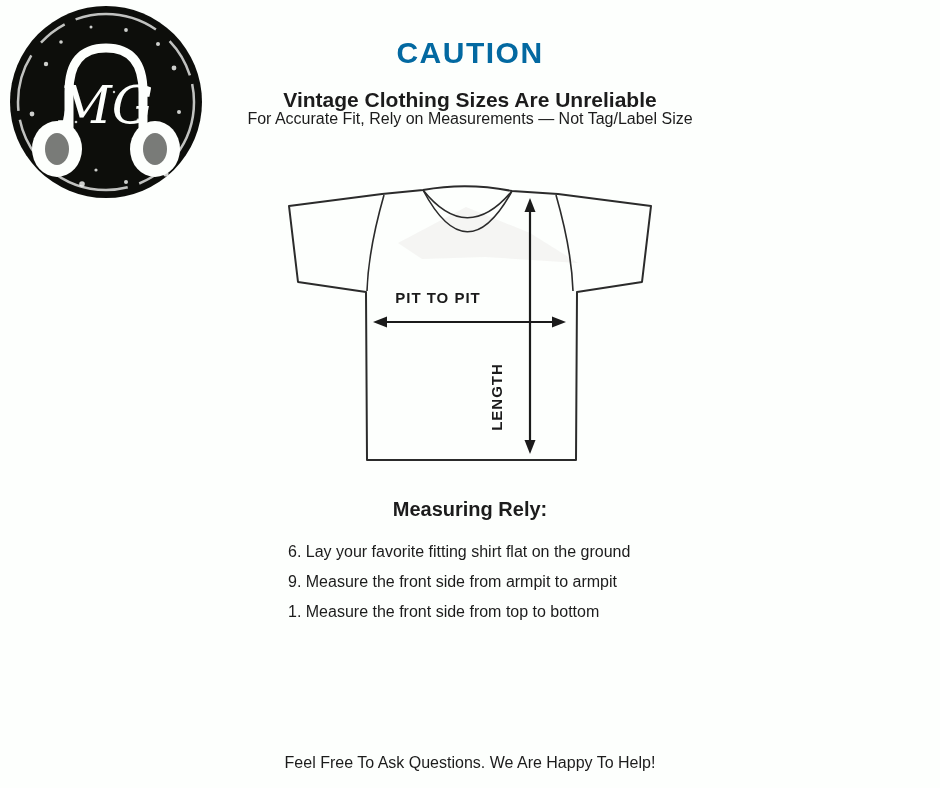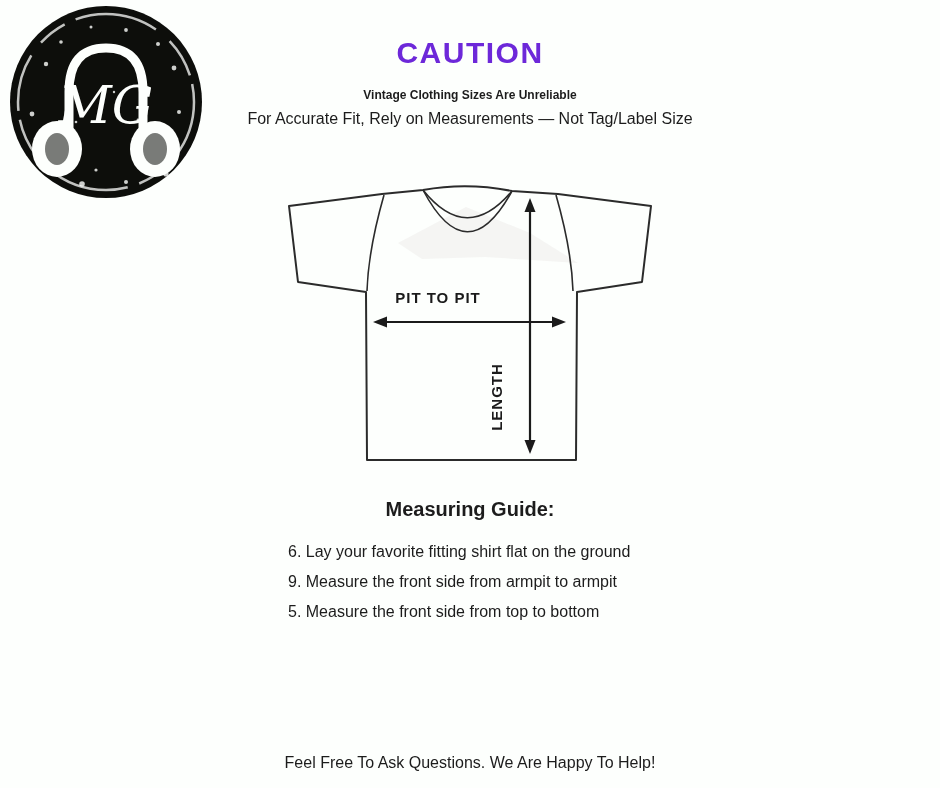--- a/index.html
+++ b/index.html
@@ -27,21 +27,21 @@
     white-space: nowrap;
   }
   .caution-title {
     top: 36px;
     font-size: 30px;
     font-weight: bold;
     letter-spacing: 1.5px;
   }
   .subtitle {
     top: 88px;
-    font-size: 12px;
+    font-size: 21px;
     font-weight: bold;
   }
   .fit-note {
     top: 110px;
     font-size: 16px;
   }
   .brand-logo {
     position: absolute;
     left: 6px;
     top: 2px;
@@ -127,21 +127,21 @@
           <circle cx="26" cy="112" r="2.4"></circle>
         <circle cx="90" cy="168" r="1.6"></circle>
           <circle cx="108" cy="90" r="1.2"></circle>
         <circle cx="70" cy="120" r="1.3"></circle>
           <circle cx="132" cy="118" r="1.4"></circle>
       </g>
       <text class="logo-initials" x="100" y="121" text-anchor="middle">MG</text>
     </g>
   </svg>
 
-  <div class="centered caution-title" style="color:#6d28d9">CAUTION</div>
+  <div class="centered caution-title" style="color:#0369a1">CAUTION</div>
   <div class="centered subtitle">Vintage Clothing Sizes Are Unreliable</div>
   <div class="centered fit-note">For Accurate Fit, Rely on Measurements — Not Tag/Label Size</div>
 
   <svg class="shirt-diagram" viewBox="0 0 380 290" aria-hidden="true">
 
     <path d="M 118 58 L 186 22 L 250 48 L 298 78 L 205 72 L 142 74 Z" fill="#f3f3f0" opacity="0.8"></path>
 
     <path d="M 9 21 L 102 9 L 143 5 Q 187 -3 232 6 L 278 9 L 371 21
              L 362 97 L 297 107 L 296 275 L 87 275 L 86 107 L 18 97 Z" fill="none" stroke="#2b2b2b" stroke-width="2" stroke-linejoin="round"></path>
 
@@ -160,22 +160,22 @@
     <g stroke="#1b1b1b" fill="#1b1b1b">
       <line x1="250" y1="25" x2="250" y2="257" stroke-width="2.2"></line>
       <polygon points="250,13 244.5,27 255.5,27" stroke="none"></polygon>
       <polygon points="250,269 244.5,255 255.5,255" stroke="none"></polygon>
     </g>
 
     <text class="diagram-label" x="158" y="118" text-anchor="middle">PIT TO PIT</text>
     <text class="diagram-label" x="222" y="212" text-anchor="middle" transform="rotate(-90 222 212)">LENGTH</text>
   </svg>
 
-  <div class="centered guide-title">Measuring Guide:</div>
+  <div class="centered guide-title">Measuring Rely:</div>
   <div class="steps">
     <div class="step">6. Lay your favorite fitting shirt flat on the ground</div>
     <div class="step">9. Measure the front side from armpit to armpit</div>
-    <div class="step">5. Measure the front side from top to bottom</div>
+    <div class="step">1. Measure the front side from top to bottom</div>
   </div>
 
   <div class="centered footer-note">Feel Free To Ask Questions. We Are Happy To Help!</div>
 
 </div>
 
 </body></html>

